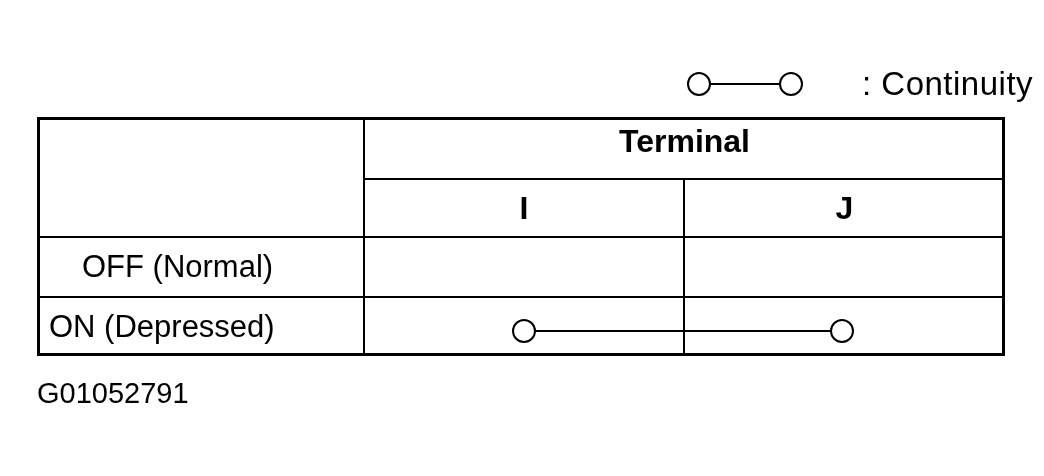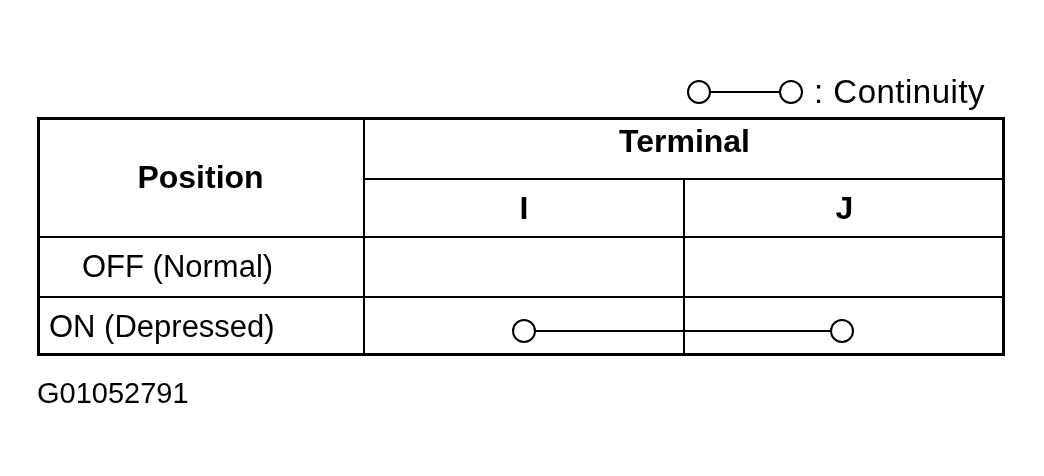--- a/index.html
+++ b/index.html
@@ -1,18 +1,18 @@
 <!DOCTYPE html>
 <html><head>
   <meta charset="utf-8">
   <style>
     html, body { margin: 0; padding: 0; background: #ffffff; }
     body { width: 1044px; height: 476px; position: relative; overflow: hidden;
            font-family: "Liberation Sans", sans-serif; color: #000; }
-    .legend { position: absolute; left: 686px; top: 72px; height: 40px; display: flex; align-items: center; }
+    .legend { position: absolute; left: 686px; top: 64px; height: 40px; display: flex; align-items: center; gap: 48px; }
     .legend svg { display: block; }
     .legend-text { font-size: 33px; margin-left: 8px; letter-spacing: 0.5px; }
     .table { position: absolute; left: 37px; top: 117px; width: 968px; height: 239px; }
     .table svg { position: absolute; left: 0; top: 0; }
     .cell-text { position: absolute; display: flex; align-items: center; }
     .hdr { font-weight: bold; font-size: 32px; justify-content: center; }
     .row-label { font-size: 31px; padding-left: 12px; }
     .code { position: absolute; left: 37px; top: 377px; font-size: 29px; }
   </style>
 </head>
@@ -41,21 +41,20 @@
 
     <line x1="0" y1="180" x2="968" y2="180" stroke="#000" stroke-width="2"></line>
 
     <g>
       <circle cx="487" cy="214" r="11" fill="#fff" stroke="#000" stroke-width="2"></circle>
       <line x1="498" y1="214" x2="794" y2="214" stroke="#000" stroke-width="2"></line>
       <circle cx="805" cy="214" r="11" fill="#fff" stroke="#000" stroke-width="2"></circle>
     </g>
   </svg>
 
-  <div class="cell-text hdr" style="left:0;top:0;width:327px;height:120px;">Position</div>
   <div class="cell-text hdr" style="left:327px;top:0;width:641px;height:48px;">Terminal</div>
   <div class="cell-text hdr" style="left:327px;top:62px;width:320px;height:58px;">I</div>
   <div class="cell-text hdr" style="left:647px;top:62px;width:321px;height:58px;">J</div>
 
   <div class="cell-text row-label" style="left:4px;top:120px;width:315px;height:60px;margin-left:29px;">OFF (Normal)</div>
   <div class="cell-text row-label" style="left:0;top:180px;width:315px;height:59px;">ON (Depressed)</div>
 </div>
 
 <div class="code">G01052791</div>
 

